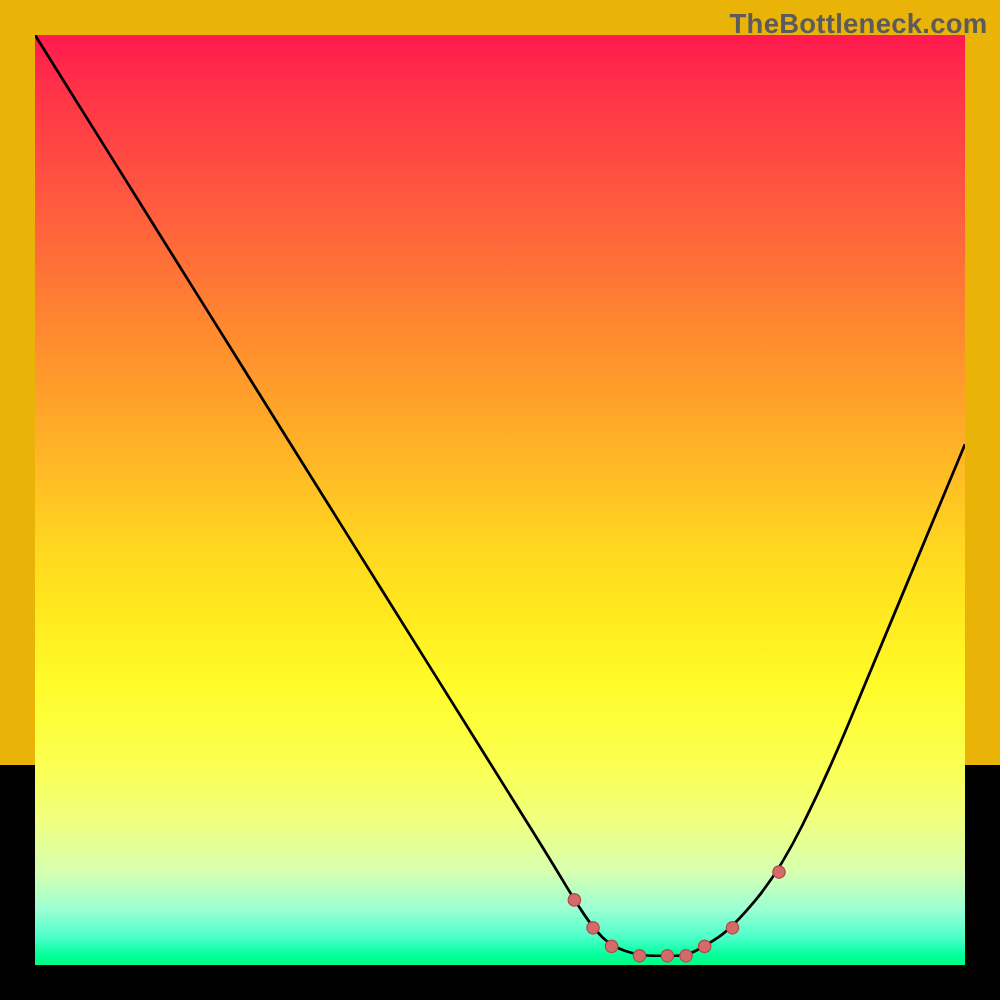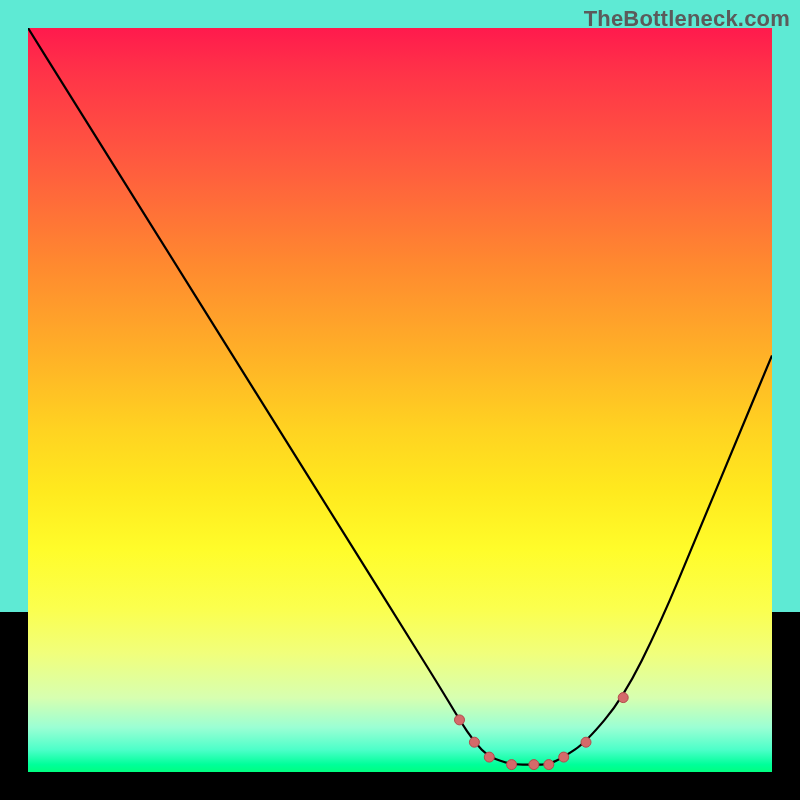--- a/index.html
+++ b/index.html
@@ -1,21 +1,21 @@
 <!DOCTYPE html>
 <html><head>
 <meta charset="utf-8">
 <style>
   * { margin: 0; padding: 0; box-sizing: border-box; }
   html, body { width: 800px; height: 800px; overflow: hidden; background: #000; }
   .frame {
     position: relative;
     width: 800px;
     height: 612px;
-    background: #5eead4;
+    background: #eab308;
   }
   .watermark {
     position: absolute;
     top: 6px;
     right: 10px;
     z-index: 20;
     font-family: Arial, Helvetica, sans-serif;
     font-size: 22px;
     font-weight: bold;
     color: #5b5b5b;

